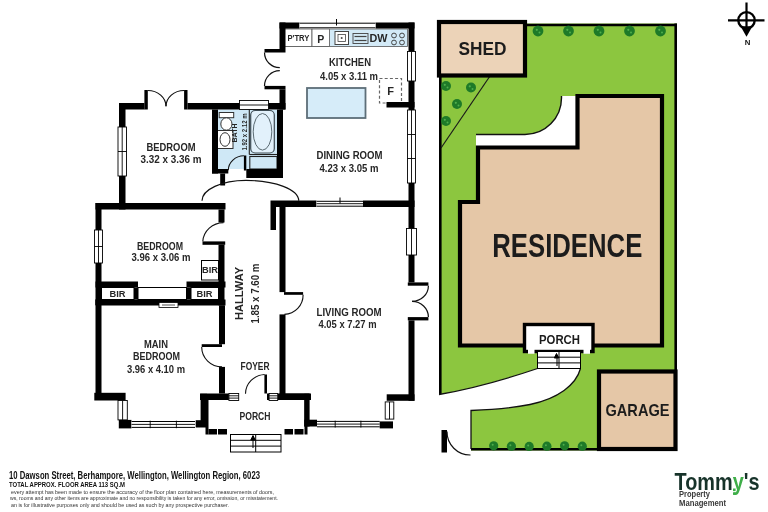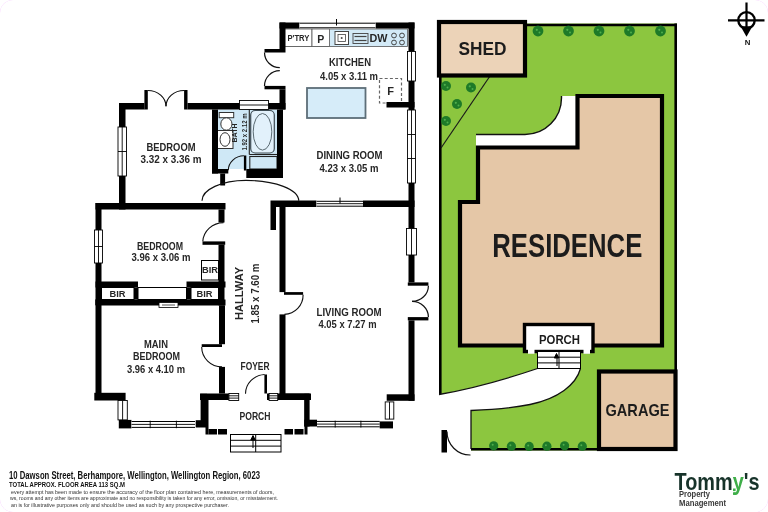--- a/index.html
+++ b/index.html
@@ -1,16 +1,16 @@
 <!DOCTYPE html>
 <html><head>
 <meta charset="utf-8">
 <style>
 html,body{margin:0;padding:0;background:#fff;}
-#page{width:768px;height:512px;position:relative;background:#f0abfc;overflow:hidden;border-radius:13px;}
+#page{width:768px;height:512px;position:relative;background:#f0abfc;overflow:hidden;}
 text{font-family:"Liberation Sans",sans-serif;}
 .rl{font-weight:bold;fill:#262626;}
 </style>
 </head>
 <body>
 <div id="page">
 <svg width="768" height="512" viewBox="0 0 768 512" xmlns="http://www.w3.org/2000/svg">
 
 <rect x="0" y="0" width="768" height="512" fill="#ffffff"></rect>
 

